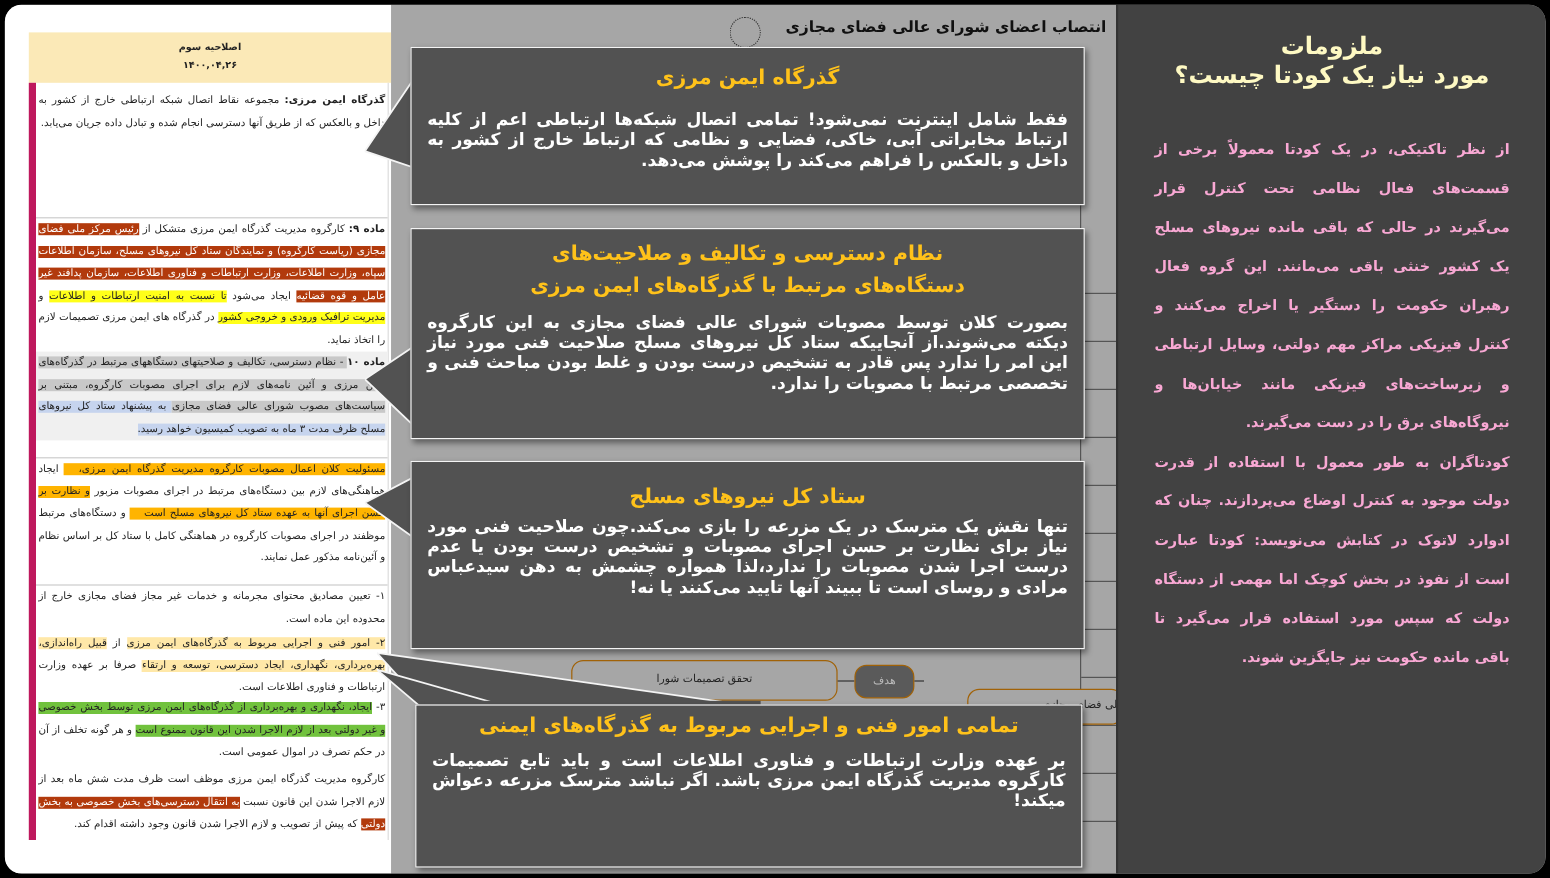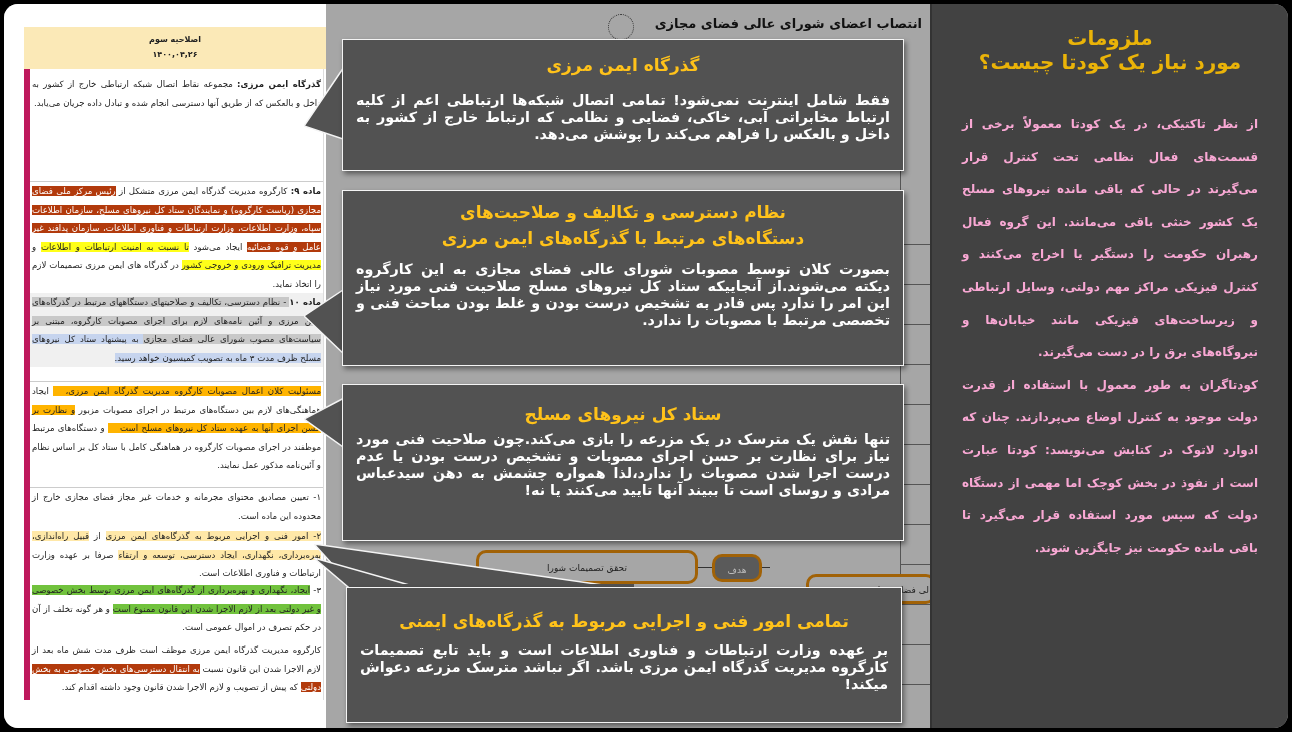--- a/index.html
+++ b/index.html
@@ -54,21 +54,21 @@
     border: 1px dotted #333; border-radius: 50%;
   }
   .scan-lines {
     position: absolute; right: 0; top: 90px; width: 30px; height: 620px;
     border-left: 1px solid #555;
   }
   .scan-lines i {
     position: absolute; left: 0; right: 0; height: 1px; background: #555;
   }
   .node {
-    position: absolute; border: 3px solid #a16207; border-radius: 10px; background: #a6a6a6;
+    position: absolute; border: 1px solid #a16207; border-radius: 10px; background: #a6a6a6;
     font-size: 9px; color: #222; text-align: center; direction: rtl;
   }
   .node.dark { background: #5a5a5a; color: #bbb; }
   .link-line { position: absolute; height: 1px; background: #333; }
 
   
   .callout {
     position: absolute; background: #525252; border: 1.5px solid #f4f4f4;
     direction: rtl; color: #fff; text-align: center;
     box-shadow: 2px 3px 5px rgba(0,0,0,0.45);
@@ -83,21 +83,21 @@
   .tail { position: absolute; }
 
   
   .panel {
     position: absolute; left: 926px; top: 0; width: 358px; height: 724px;
     background: #424242; border-radius: 0 12px 12px 0; direction: rtl;
     border-left: 2px solid #333;
   }
   .panel-title {
     position: absolute; left: 0; right: 0; top: 22px; text-align: center;
-    color: #eab308; font-weight: bold; font-size: 20px; line-height: 24px;
+    color: #fef9c3; font-weight: bold; font-size: 20px; line-height: 24px;
   }
   .panel-body {
     position: absolute; left: 30px; right: 30px; top: 104px; color: #f9a8d4;
     font-weight: bold; font-size: 12px; line-height: 32.6px; text-align: justify;
     text-align-last: right;
   }
 </style>
 </head>
 <body>
 
@@ -194,21 +194,21 @@
     <div class="c-title">دستگاه‌های مرتبط با گذرگاه‌های ایمن مرزی</div>
     <div class="c-body" style="margin-top:10px;">بصورت کلان توسط مصوبات شورای عالی فضای مجازی به این کارگروه دیکته می‌شوند.از آنجاییکه ستاد کل نیروهای مسلح صلاحیت فنی مورد نیاز این امر را ندارد پس قادر به تشخیص درست بودن و غلط بودن مباحث فنی و تخصصی مرتبط با مصوبات را ندارد.</div>
   </div>
 
   <div class="callout" style="left:338px; top:380px; width:562px; height:157px;">
     <div class="c-title" style="margin-top:16px;">ستاد کل نیروهای مسلح</div>
     <div class="c-body" style="margin-top:4px;">تنها نقش یک مترسک در یک مزرعه را بازی می‌کند.چون صلاحیت فنی مورد نیاز برای نظارت بر حسن اجرای مصوبات و تشخیص درست بودن یا عدم درست اجرا شدن مصوبات را ندارد،لذا همواره چشمش به دهن سیدعباس مرادی و روسای است تا ببیند آنها تایید می‌کنند یا نه!</div>
   </div>
 
   <div class="callout" style="left:342px; top:583px; width:556px; height:136px;">
-    <div class="c-title" style="margin-top:20px;text-align:center;">تمامی امور فنی و اجرایی مربوط به گذرگاه‌های ایمنی</div>
+    <div class="c-title" style="margin-top:4px;text-align:center;">تمامی امور فنی و اجرایی مربوط به گذرگاه‌های ایمنی</div>
     <div class="c-body" style="margin-top:8px;">بر عهده وزارت ارتباطات و فناوری اطلاعات است و باید تابع تصمیمات کارگروه مدیریت گذرگاه ایمن مرزی باشد. اگر نباشد مترسک مزرعه دعواش میکند!</div>
   </div>
 
   <div class="panel">
     <div class="panel-title">
       <div>ملزومات</div>
       <div>مورد نیاز یک کودتا چیست؟</div>
     </div>
     <div class="panel-body">
       <div>از نظر تاکتیکی، در یک کودتا معمولاً برخی از قسمت‌های فعال نظامی تحت کنترل قرار می‌گیرند در حالی که باقی مانده نیروهای مسلح یک کشور خنثی باقی می‌مانند. این گروه فعال رهبران حکومت را دستگیر یا اخراج می‌کنند و کنترل فیزیکی مراکز مهم دولتی، وسایل ارتباطی و زیرساخت‌های فیزیکی مانند خیابان‌ها و نیروگاه‌های برق را در دست می‌گیرند.</div>

